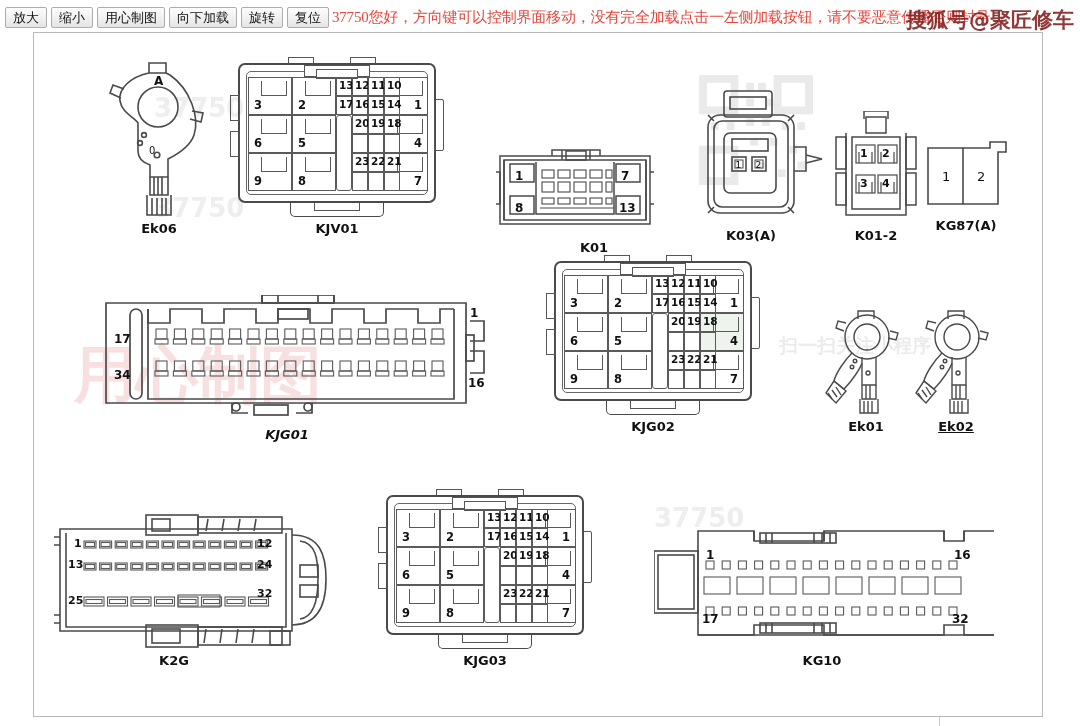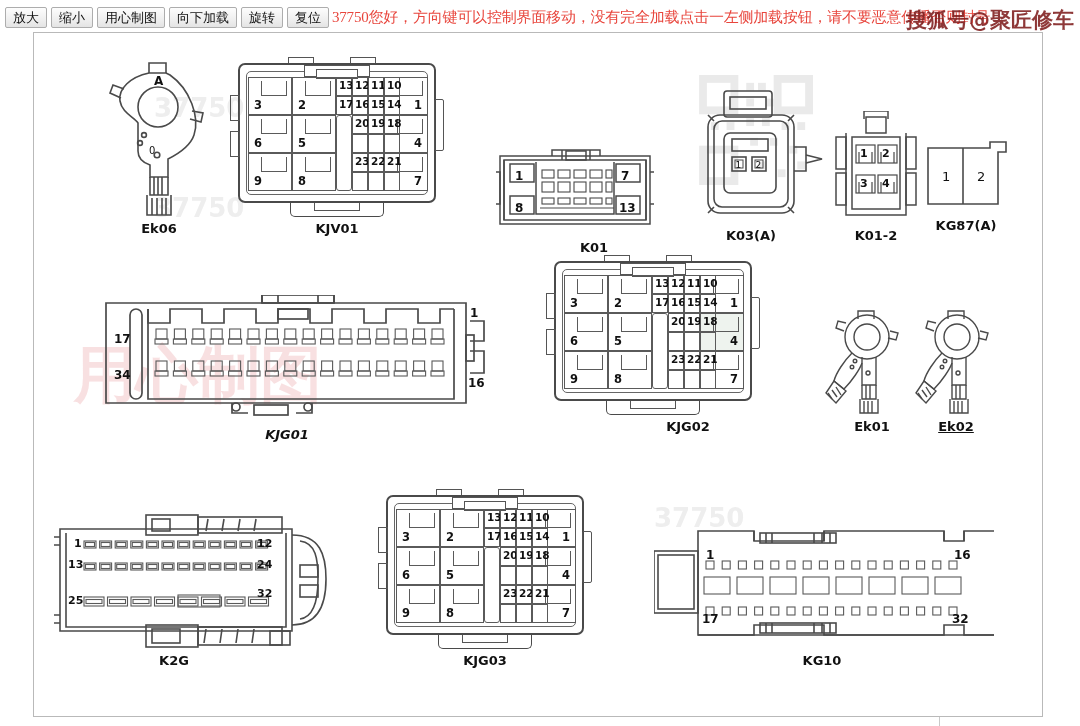--- a/index.html
+++ b/index.html
@@ -143,20 +143,21 @@
   <div id="wm-bottom">
     <span class="wechat"></span>
     <span>聚匠修车</span>
   </div>
 
   <div id="canvas">
 
     <div class="bgwm pink" style="left:40px;top:300px;font-size:62px;opacity:.55;">用心制图</div>
     <div class="bgwm lite" style="left:120px;top:60px;font-size:26px;">37750</div>
     <div class="bgwm lite" style="left:120px;top:160px;font-size:26px;">37750</div>
+    <div class="bgwm gray" style="left:745px;top:300px;font-size:19px;opacity:.55;">扫一扫关注小程序</div>
     <div class="bgwm lite" style="left:620px;top:470px;font-size:26px;">37750</div>
 
     <svg id="qr-wm" viewBox="0 0 60 56">
       <g fill="#999">
         <rect x="2" y="2" width="16" height="16" fill="none" stroke="#999" stroke-width="4"></rect>
         <rect x="40" y="2" width="16" height="16" fill="none" stroke="#999" stroke-width="4"></rect>
         <rect x="2" y="38" width="16" height="16" fill="none" stroke="#999" stroke-width="4"></rect>
         <rect x="24" y="4" width="4" height="4"></rect>
           <rect x="30" y="4" width="4" height="4"></rect>
         <rect x="24" y="12" width="4" height="4"></rect>
@@ -592,21 +593,21 @@
           <div class="n">22</div>
         </div>
       <div class="small" style="left:154px;top:96px;width:16px;height:19px;">
           <div class="n">21</div>
         </div>
       <div class="small" style="left:122px;top:115px;width:16px;height:19px;"></div>
       <div class="small" style="left:138px;top:115px;width:16px;height:19px;"></div>
       <div class="small" style="left:154px;top:115px;width:16px;height:19px;"></div>
       <div class="foot" style="left:60px;top:146px;width:94px;height:14px;"></div>
       <div class="box" style="left:84px;top:146px;width:46px;height:8px;border-top:none;"></div>
-      <div class="caption" style="left:107px;top:164px;margin-left:35px;">KJG02</div>
+      <div class="caption" style="left:107px;top:164px;">KJG02</div>
     </div>
 
     <div class="part" style="left:788px;top:274px;width:92px;height:130px;">
       <svg width="92" height="112" viewBox="0 0 92 112">
         <g fill="none" stroke="#4a4a4a" stroke-width="1.4">
           <path d="M36 12 L36 4 L52 4 L52 12"></path>
           <circle cx="45" cy="30" r="22"></circle>
           <circle cx="45" cy="30" r="13"></circle>
           <path d="M24 16 L16 14 L14 21 L22 24"></path>
           <path d="M68 24 L76 26 L74 33 L66 31"></path>
@@ -616,21 +617,21 @@
             <circle cx="30" cy="60" r="1.8"></circle>
           <circle cx="46" cy="66" r="2"></circle>
           <path d="M12 74 L4 86 L14 96 L24 84 Z"></path>
           <path d="M6 86 L10 92 M10 83 L15 90 M14 80 L19 88"></path>
           <path d="M40 78 L40 92 L54 92 L54 78"></path>
           <path d="M38 92 L38 106 L56 106 L56 92"></path>
           <path d="M44 78 L44 92 M48 78 L48 92"></path>
           <path d="M42 94 L42 106 M46 94 L46 106 M50 94 L50 106"></path>
         </g>
       </svg>
-      <div class="caption" style="left:50px;top:112px;">Ek01</div>
+      <div class="caption" style="left:44px;top:112px;">Ek01</div>
     </div>
 
     <div class="part" style="left:878px;top:274px;width:92px;height:130px;">
       <svg width="92" height="112" viewBox="0 0 92 112">
         <g fill="none" stroke="#4a4a4a" stroke-width="1.4">
           <path d="M36 12 L36 4 L52 4 L52 12"></path>
           <circle cx="45" cy="30" r="22"></circle>
           <circle cx="45" cy="30" r="13"></circle>
           <path d="M24 16 L16 14 L14 21 L22 24"></path>
           <path d="M68 24 L76 26 L74 33 L66 31"></path>

